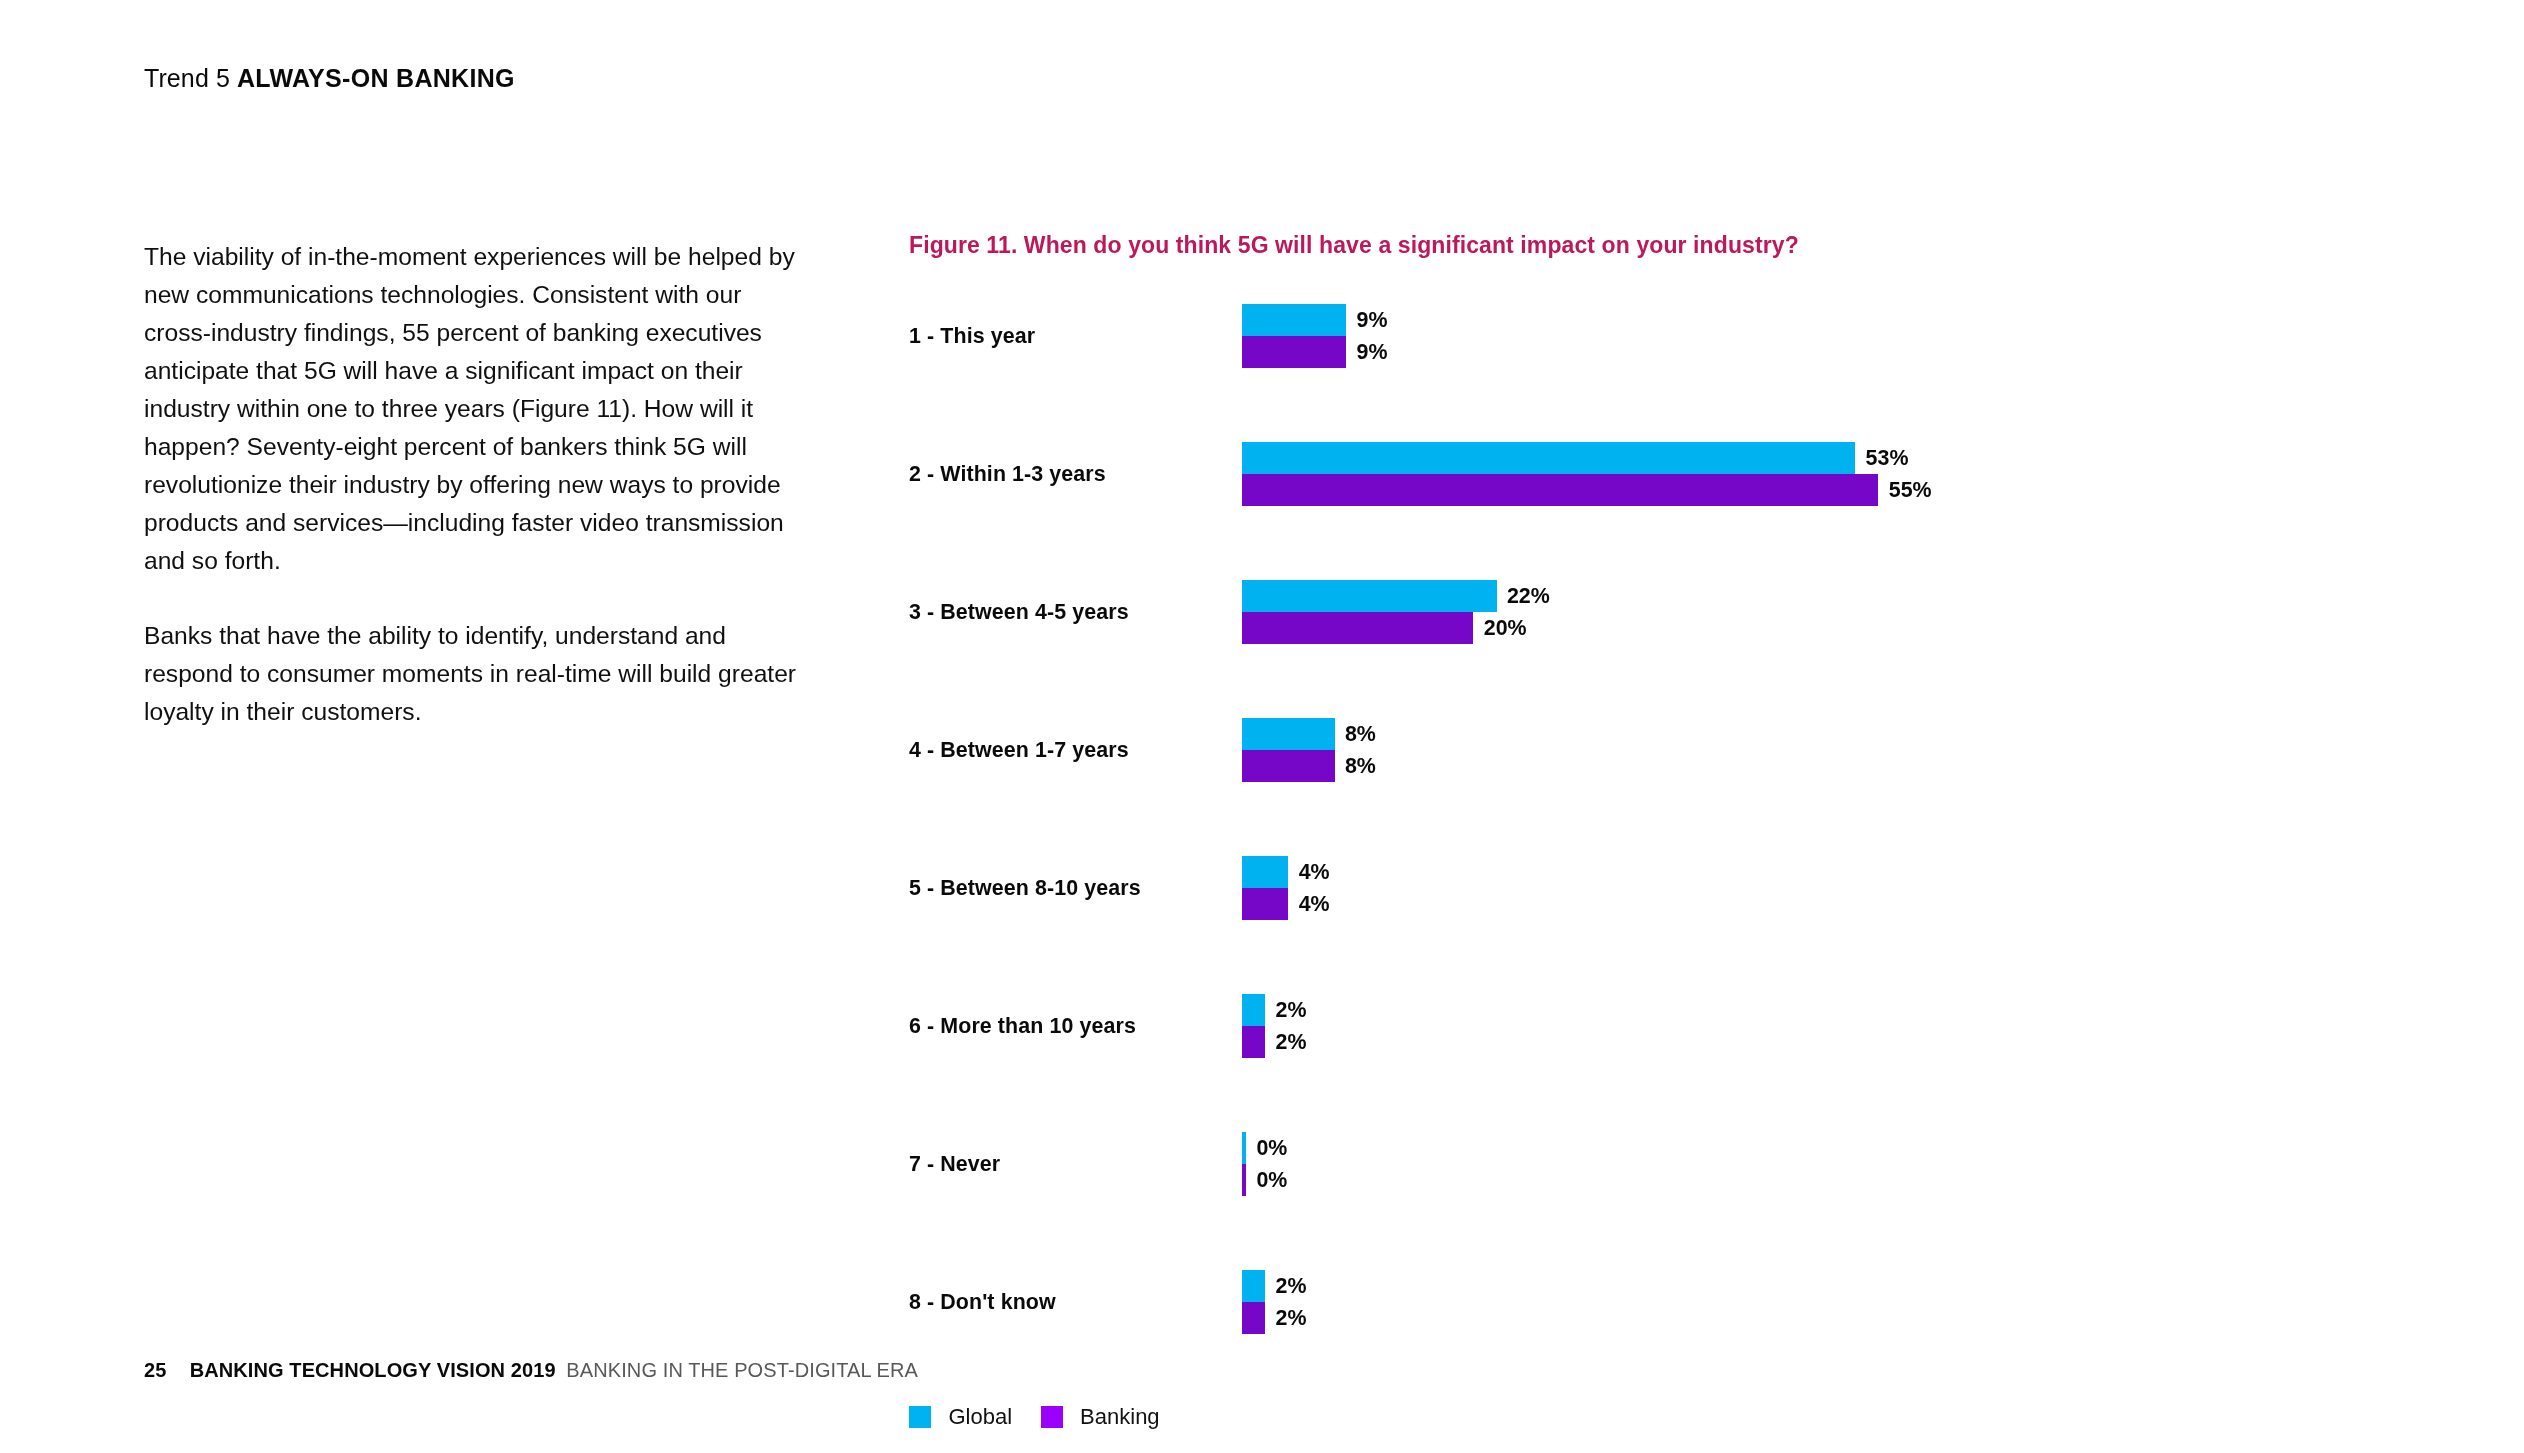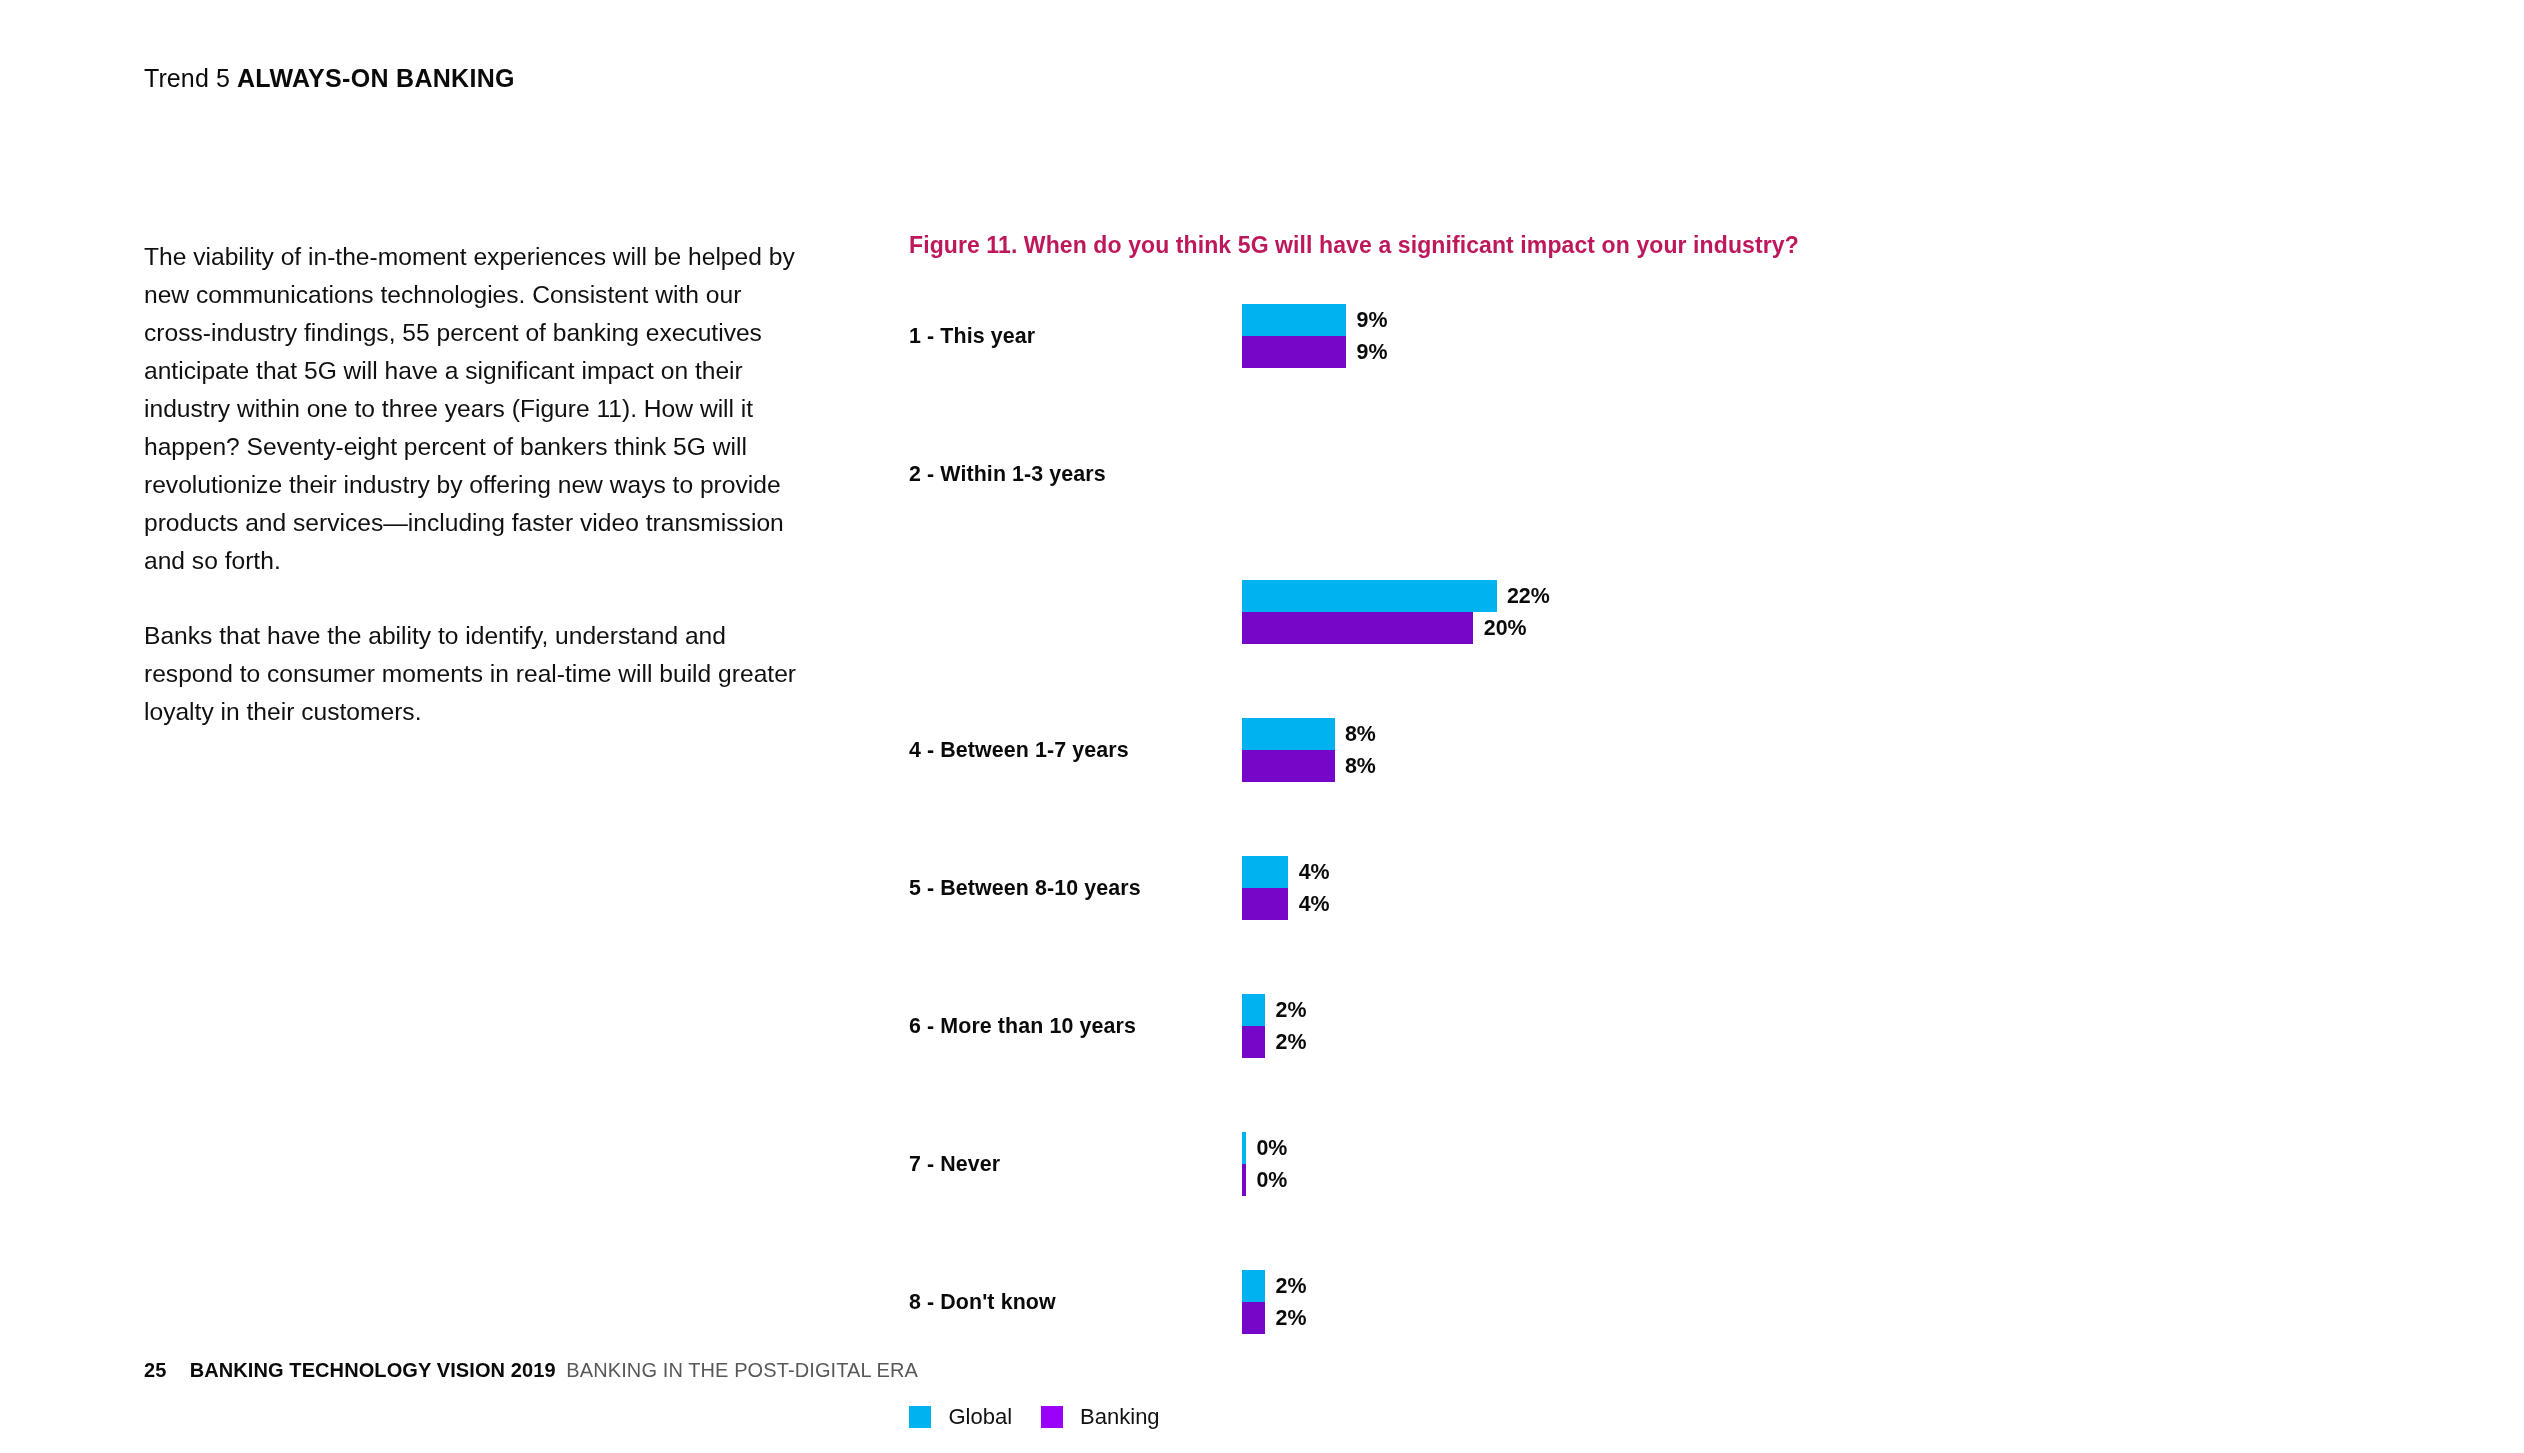--- a/index.html
+++ b/index.html
@@ -200,23 +200,34 @@
         </div>
         <div class="bar-line">
           <div class="bar banking" style="width:9%"></div>
           <div class="bar-value" style="left:9%">9%</div>
         </div>
       </div>
     </div>
 
     <div class="chart-row">
       <div class="row-label">2 - Within 1-3 years</div>
-    </div>
-
-    <div class="chart-row">
+      <div class="bars">
+        <div class="bar-line">
+          <div class="bar global" style="width:53%"></div>
+          <div class="bar-value" style="left:53%">53%</div>
+        </div>
+        <div class="bar-line">
+          <div class="bar banking" style="width:55%"></div>
+          <div class="bar-value" style="left:55%">55%</div>
+        </div>
+      </div>
+    </div>
+
+    <div class="chart-row">
+      <div class="row-label">3 - Between 4-5 years</div>
       <div class="bars">
         <div class="bar-line">
           <div class="bar global" style="width:22%"></div>
           <div class="bar-value" style="left:22%">22%</div>
         </div>
         <div class="bar-line">
           <div class="bar banking" style="width:20%"></div>
           <div class="bar-value" style="left:20%">20%</div>
         </div>
       </div>

